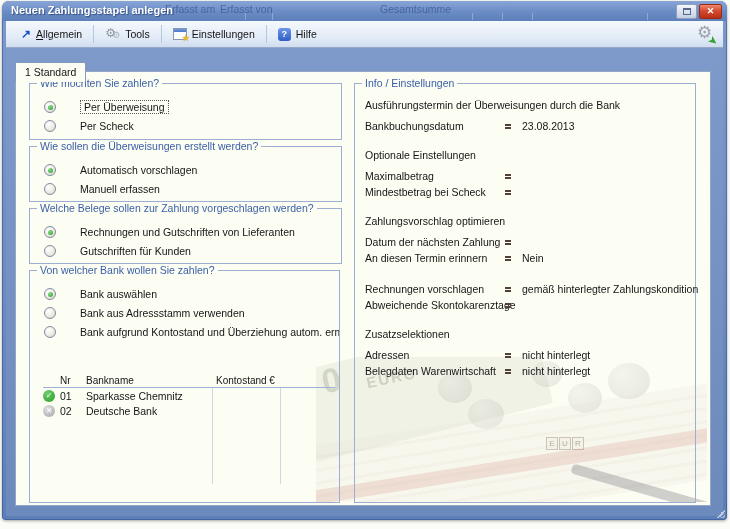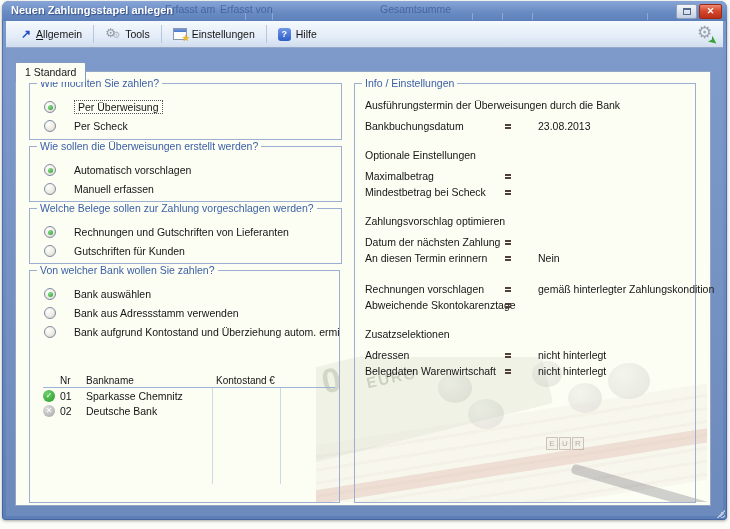--- a/index.html
+++ b/index.html
@@ -101,21 +101,21 @@
     position:absolute; top:-7px; left:7px; background:#fcfdf3;
     padding:0 3px; color:#3c60a8; white-space:nowrap;
   }
   .grp1 { left:13px; top:11px;  width:313px; height:57px; }
   .grp2 { left:13px; top:74px;  width:313px; height:56px; }
   .grp3 { left:13px; top:136px; width:313px; height:56px; }
   .grp4 { left:13px; top:198px; width:311px; height:233px; }
   .grp-info { left:338px; top:11px; width:342px; height:420px; }
 
   .opts { padding:13px 0 0 14px; }
-  .opt { display:flex; align-items:center; gap:18px; height:19px; overflow:hidden; white-space:nowrap; }
+  .opt { display:flex; align-items:center; gap:24px; height:19px; overflow:hidden; white-space:nowrap; }
   .radio {
     position:relative; flex:none; width:12px; height:12px; border-radius:50%;
     border:1px solid #7f8da0;
     background:radial-gradient(circle at 35% 30%, #ffffff, #ece9e0 60%, #cfccc2);
   }
   .radio.checked::after {
     content:""; position:absolute; left:3px; top:3px; width:5px; height:5px;
     border-radius:50%;
     background:radial-gradient(circle at 35% 30%, #86dd86, #2f9a35);
   }
@@ -142,21 +142,21 @@
   
   .info-body { position:relative; z-index:3; padding:15px 10px 0 10px; }
   .ih { font-weight:normal; margin-bottom:7px; white-space:nowrap; }
   .isec { margin-top:15px; }
   .irow { position:relative; height:16px; }
   .ilabel { position:absolute; left:0; top:0; line-height:16px; white-space:nowrap; }
   .eq {
     position:absolute; left:140px; top:6px; width:6px; height:5px;
     background:linear-gradient(to bottom, #504038 0, #504038 2px, transparent 2px, transparent 3px, #504038 3px, #504038 5px);
   }
-  .ival { position:absolute; left:173px; top:0; line-height:16px; white-space:nowrap; }
+  .ival { position:absolute; left:157px; top:0; line-height:16px; white-space:nowrap; }
   .igap { height:15px; }
 
   
   .wm { position:absolute; left:300px; right:3px; bottom:3px; height:145px; overflow:hidden; z-index:1; }
   .wm-note { position:absolute; left:-40px; top:-12px; width:270px; height:92px; background:#aebc9e; transform:rotate(-14deg); opacity:.16; border-radius:4px; }
   .wm-zero { position:absolute; left:6px; top:4px; font-size:34px; font-weight:bold; color:#7a8668; opacity:.25; transform:rotate(-12deg); }
   .wm-euro { position:absolute; left:50px; top:12px; font-size:15px; font-weight:bold; letter-spacing:2px; color:#707c60; opacity:.28; transform:rotate(-12deg); }
   .coin { position:absolute; border-radius:50%; background:radial-gradient(circle at 35% 30%, #d2d2d2, #8c8c8c); opacity:.2; }
   .co1 { left:122px; top:16px; width:34px; height:30px; }
   .co2 { left:152px; top:42px; width:36px; height:30px; }

